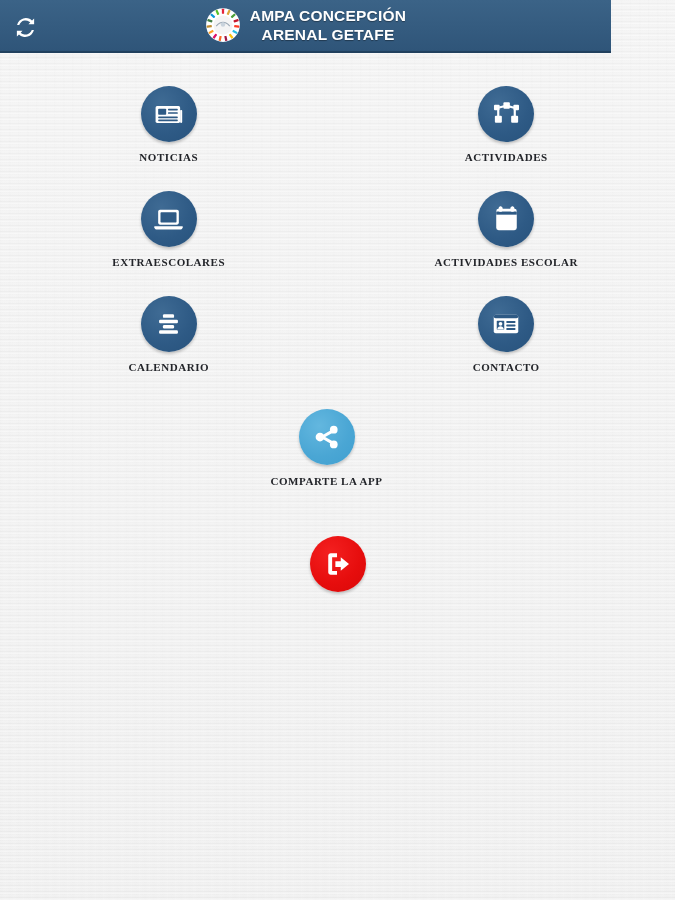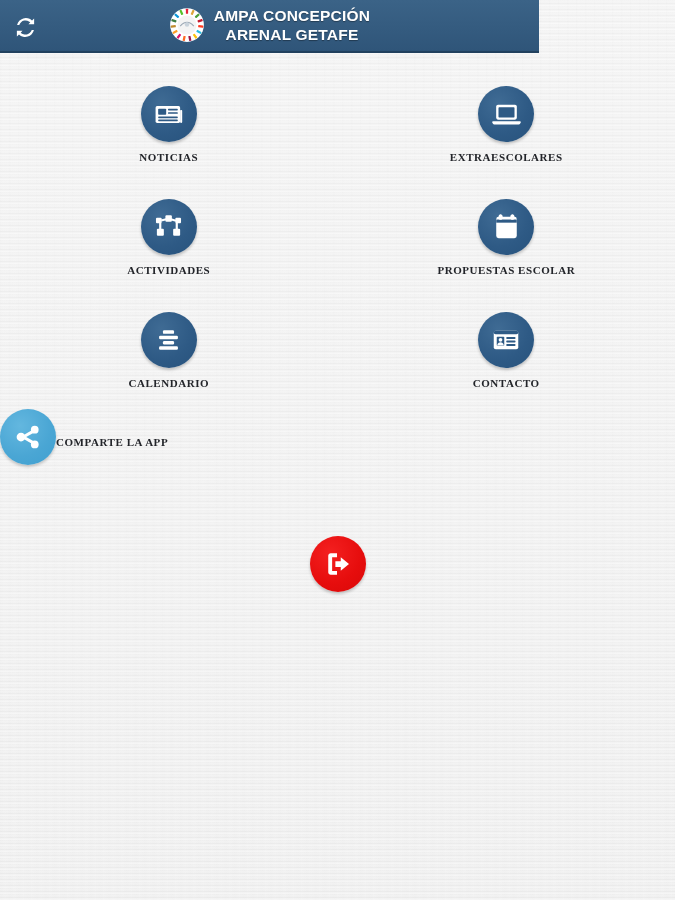--- a/index.html
+++ b/index.html
@@ -34,21 +34,21 @@
         rgba(243,243,243,0.35) 5px,
         rgba(255,255,255,0.0) 9px),
       linear-gradient(#f4f4f4, #ededed);
     overflow: hidden;
   }
 
   
   .header {
     position: absolute;
     top: 0; left: 0;
-    width: 539px;
+    width: 611px;
     height: 53px;
     background: linear-gradient(#3b6387, #2f5579);
     border-bottom: 2px solid #23425f;
     box-sizing: border-box;
   }
   .refresh-btn {
     position: absolute;
     left: 10px;
     top: 12px;
     width: 30px;
@@ -84,21 +84,21 @@
   }
 
   
   .grid {
     position: absolute;
     top: 86px;
     left: 0;
     width: 675px;
     display: grid;
     grid-template-columns: 1fr 1fr;
-    row-gap: 36px;
+    row-gap: 28px;
   }
   .tile {
     display: flex;
     flex-direction: column;
     align-items: center;
     cursor: pointer;
     user-select: none;
   }
   .tile .circle {
     width: 56px;
@@ -117,24 +117,24 @@
     color: #23252a;
     text-align: center;
     font-family: "Liberation Serif", serif;
     font-weight: bold;
   }
 
   
   .share-wrap {
     position: absolute;
     top: 409px;
-    left: 0;
+    left: 10px;
     width: 633px;
     display: flex;
-    flex-direction: row;
+    flex-direction: column;
     align-items: center;
   }
   .share-circle {
     width: 56px;
     height: 56px;
     border-radius: 50%;
     background: radial-gradient(circle at 36% 30%, #63b7df 0%, #4aa6d4 58%, #3f9fd0 100%);
     display: flex;
     align-items: center;
     justify-content: center;
@@ -238,57 +238,57 @@
           <rect x="4" y="13.6" width="15.2" height="1.3" rx="0.5" fill="#2e5a85"></rect>
           <rect x="4" y="15.9" width="15.2" height="1.3" rx="0.5" fill="#2e5a85"></rect>
         </svg>
       </div>
       <div class="label">NOTICIAS</div>
     </div>
 
     <div class="tile">
       <div class="circle">
         <svg width="31" height="31" viewBox="0 0 24 24">
-          <rect x="4" y="4.5" width="16" height="11.5" rx="1.4" fill="#ffffff"></rect>
-          <rect x="5.8" y="6.3" width="12.4" height="8" rx="0.6" fill="#2e5a85"></rect>
-          <path d="M1.6 17.2h20.8c.5 0 .8.4.6.9l-.5 1.1c-.2.4-.6.6-1 .6H2.5c-.4 0-.8-.2-1-.6l-.5-1.1c-.2-.5.1-.9.6-.9z" fill="#ffffff"></path>
-        </svg>
-      </div>
-      <div class="label">EXTRAESCOLARES</div>
-    </div>
-
-    <div class="tile">
-      <div class="circle">
-        <svg width="31" height="31" viewBox="0 0 24 24">
           <path d="M6.3 6.6 L11 5.4" stroke="#ffffff" stroke-width="1.7"></path>
           <path d="M13 5.4 L17.8 6.8" stroke="#ffffff" stroke-width="1.7"></path>
           <path d="M5.6 8.2 L5.6 13.2" stroke="#ffffff" stroke-width="1.7"></path>
           <path d="M18.4 8.4 L18.4 13.2" stroke="#ffffff" stroke-width="1.7"></path>
           <rect x="9.6" y="2.6" width="5" height="5" rx="0.8" fill="#ffffff"></rect>
           <rect x="2.3" y="4.4" width="4.4" height="4.4" rx="0.8" fill="#ffffff"></rect>
           <rect x="17.3" y="4.4" width="4.4" height="4.4" rx="0.8" fill="#ffffff"></rect>
           <rect x="3" y="13" width="5.4" height="5.4" rx="0.8" fill="#ffffff"></rect>
           <rect x="15.6" y="13" width="5.4" height="5.4" rx="0.8" fill="#ffffff"></rect>
         </svg>
       </div>
       <div class="label">ACTIVIDADES</div>
     </div>
 
     <div class="tile">
       <div class="circle">
+        <svg width="31" height="31" viewBox="0 0 24 24">
+          <rect x="4" y="4.5" width="16" height="11.5" rx="1.4" fill="#ffffff"></rect>
+          <rect x="5.8" y="6.3" width="12.4" height="8" rx="0.6" fill="#2e5a85"></rect>
+          <path d="M1.6 17.2h20.8c.5 0 .8.4.6.9l-.5 1.1c-.2.4-.6.6-1 .6H2.5c-.4 0-.8-.2-1-.6l-.5-1.1c-.2-.5.1-.9.6-.9z" fill="#ffffff"></path>
+        </svg>
+      </div>
+      <div class="label">EXTRAESCOLARES</div>
+    </div>
+
+    <div class="tile">
+      <div class="circle">
         <svg width="29" height="29" viewBox="0 0 24 24">
           <rect x="3.5" y="3.2" width="17" height="17.6" rx="2" fill="#ffffff"></rect>
           <rect x="5.6" y="1.2" width="3" height="4.4" rx="1.3" fill="#ffffff"></rect>
           <rect x="15.4" y="1.2" width="3" height="4.4" rx="1.3" fill="#ffffff"></rect>
           <rect x="3.5" y="5.4" width="17" height="2.6" fill="#2e5a85"></rect>
           <rect x="5.6" y="1.2" width="3" height="4.4" rx="1.3" fill="#ffffff"></rect>
           <rect x="15.4" y="1.2" width="3" height="4.4" rx="1.3" fill="#ffffff"></rect>
         </svg>
       </div>
-      <div class="label">PROPUESTAS ESCOLAR</div>
+      <div class="label">ACTIVIDADES ESCOLAR</div>
     </div>
 
     <div class="tile">
       <div class="circle">
         <svg width="29" height="29" viewBox="0 0 24 24">
           <rect x="7.4" y="3.6" width="9.2" height="2.9" rx="1" fill="#ffffff"></rect>
           <rect x="4.2" y="8" width="15.6" height="2.9" rx="1" fill="#ffffff"></rect>
           <rect x="7.4" y="12.4" width="9.2" height="2.9" rx="1" fill="#ffffff"></rect>
           <rect x="4.2" y="16.8" width="15.6" height="2.9" rx="1" fill="#ffffff"></rect>
         </svg>

